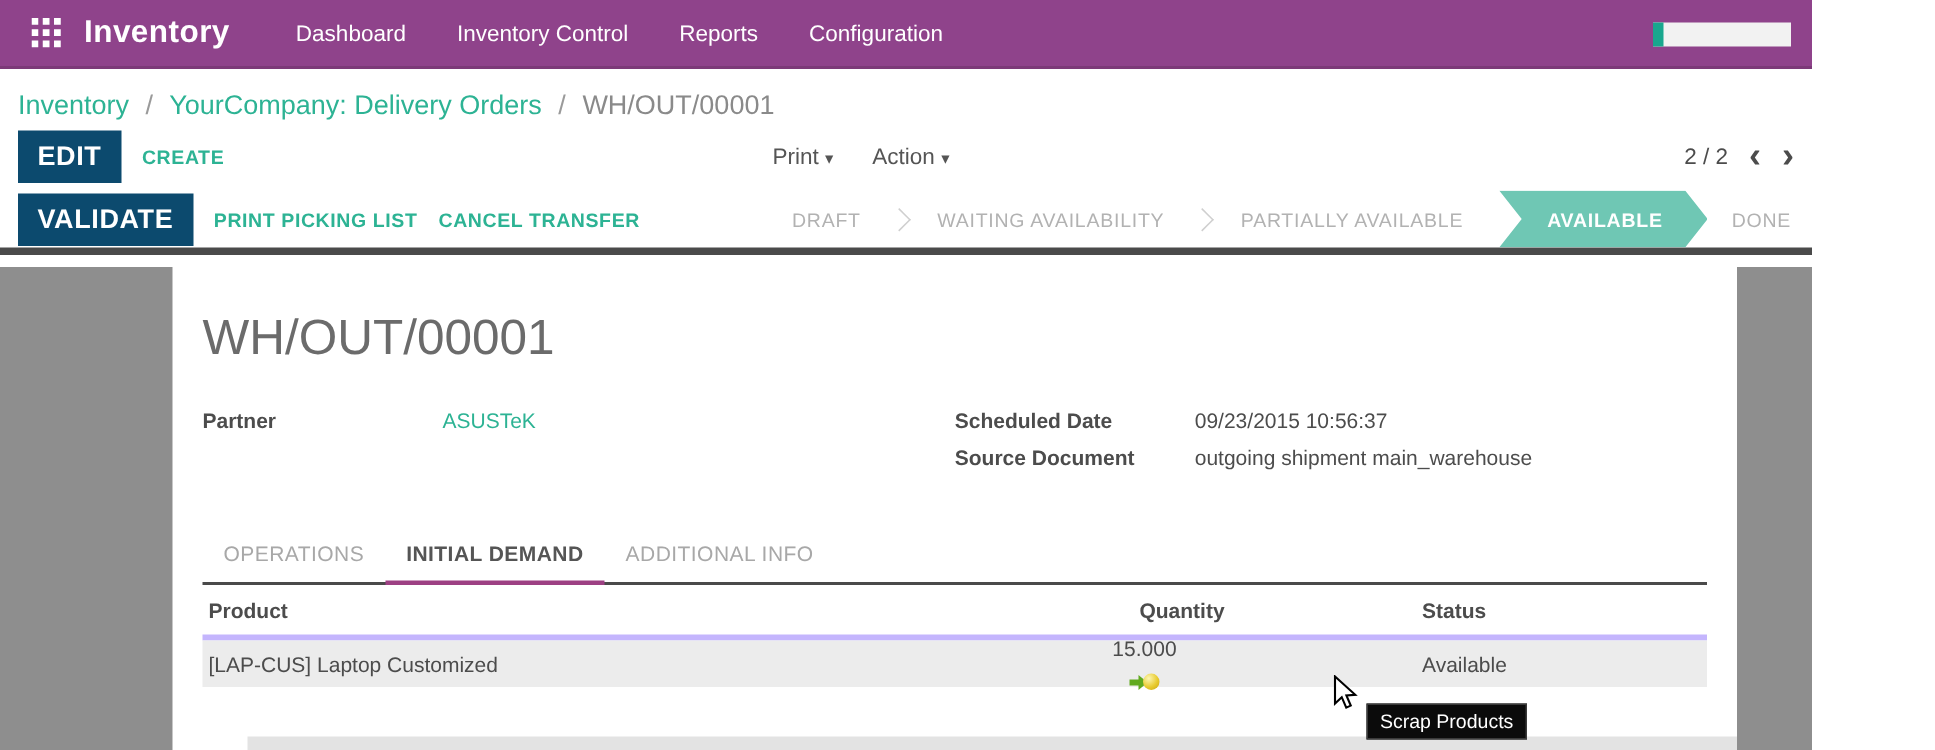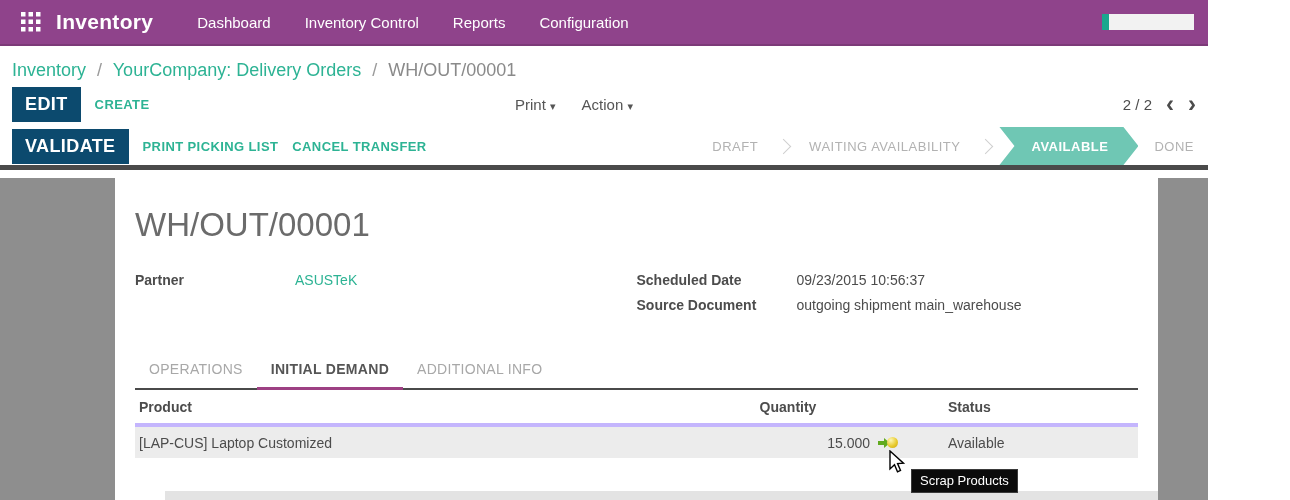--- a/index.html
+++ b/index.html
@@ -62,21 +62,21 @@
   .tabs { margin-top:48px; display:flex; border-bottom:2px solid #4a4a4a; }
   .tab { font-size:14px; color:#a8a8a8; padding:0 14px 10px 14px; letter-spacing:.3px; cursor:pointer; }
   .tab.active { color:#555; font-weight:bold; border-bottom:3px solid #9d4083; margin-bottom:-2px; }
 
   .grid-table { width:100%; font-size:14px; color:#4c4c4c; }
   .gt-header { display:flex; font-weight:bold; padding:9px 0 8px 4px; border-bottom:4px solid #c4b5fd; }
   .gt-row { display:flex; align-items:center; background:#ececec; height:31px; padding-left:4px; cursor:pointer; }
   .col-product { flex:1; }
   .col-qty { width:320px; }
   .gt-header .col-qty { text-align:center; }
-  .gt-row .col-qty { display:flex; align-items:center; justify-content:flex-end; padding-right:50px; gap:8px; }
+  .gt-row .col-qty { display:flex; align-items:center; justify-content:flex-end; padding-right:50px; gap:8px;flex-direction:column; }
   .col-status { width:190px; }
 
   .scrap-icon { position:relative; display:inline-block; width:20px; height:13px; cursor:pointer; }
   .scrap-ball { position:absolute; right:0; top:1px; width:11px; height:11px; border-radius:50%;
                 background:radial-gradient(circle at 35% 30%, #fdf6b2 0%, #e8cb30 55%, #c9a40e 100%); }
   .scrap-shaft { position:absolute; left:0; top:5px; width:7px; height:4px; background:#61aa1f; }
   .scrap-head { position:absolute; left:6px; top:2px; width:0; height:0;
                 border-left:6px solid #61aa1f; border-top:5px solid transparent; border-bottom:5px solid transparent; }
 
   .sheet-bottom-strip { position:absolute; left:50px; right:0; bottom:0; height:9px; background:#e3e3e3; }
@@ -161,20 +161,21 @@
     <div class="status-links">
       <button class="btn-teal">VALIDATE</button>
       <span class="link-teal">PRINT PICKING LIST</span>
       <span class="link-teal">CANCEL TRANSFER</span>
     </div>
     <div class="pipeline">
       <span class="pipe-state">DRAFT</span>
       <span class="pipe-sep"></span>
       <span class="pipe-state">WAITING AVAILABILITY</span>
       <span class="pipe-sep"></span>
+      <span class="pipe-state">PARTIALLY AVAILABLE</span>
       <span class="pipe-state pipe-active">AVAILABLE</span>
       <span class="pipe-state pipe-done">DONE</span>
     </div>
   </div>
 
   <div class="canvas">
     <div class="sheet">
       <div class="doc-title">WH/OUT/00001</div>
 
       <div class="fields">

